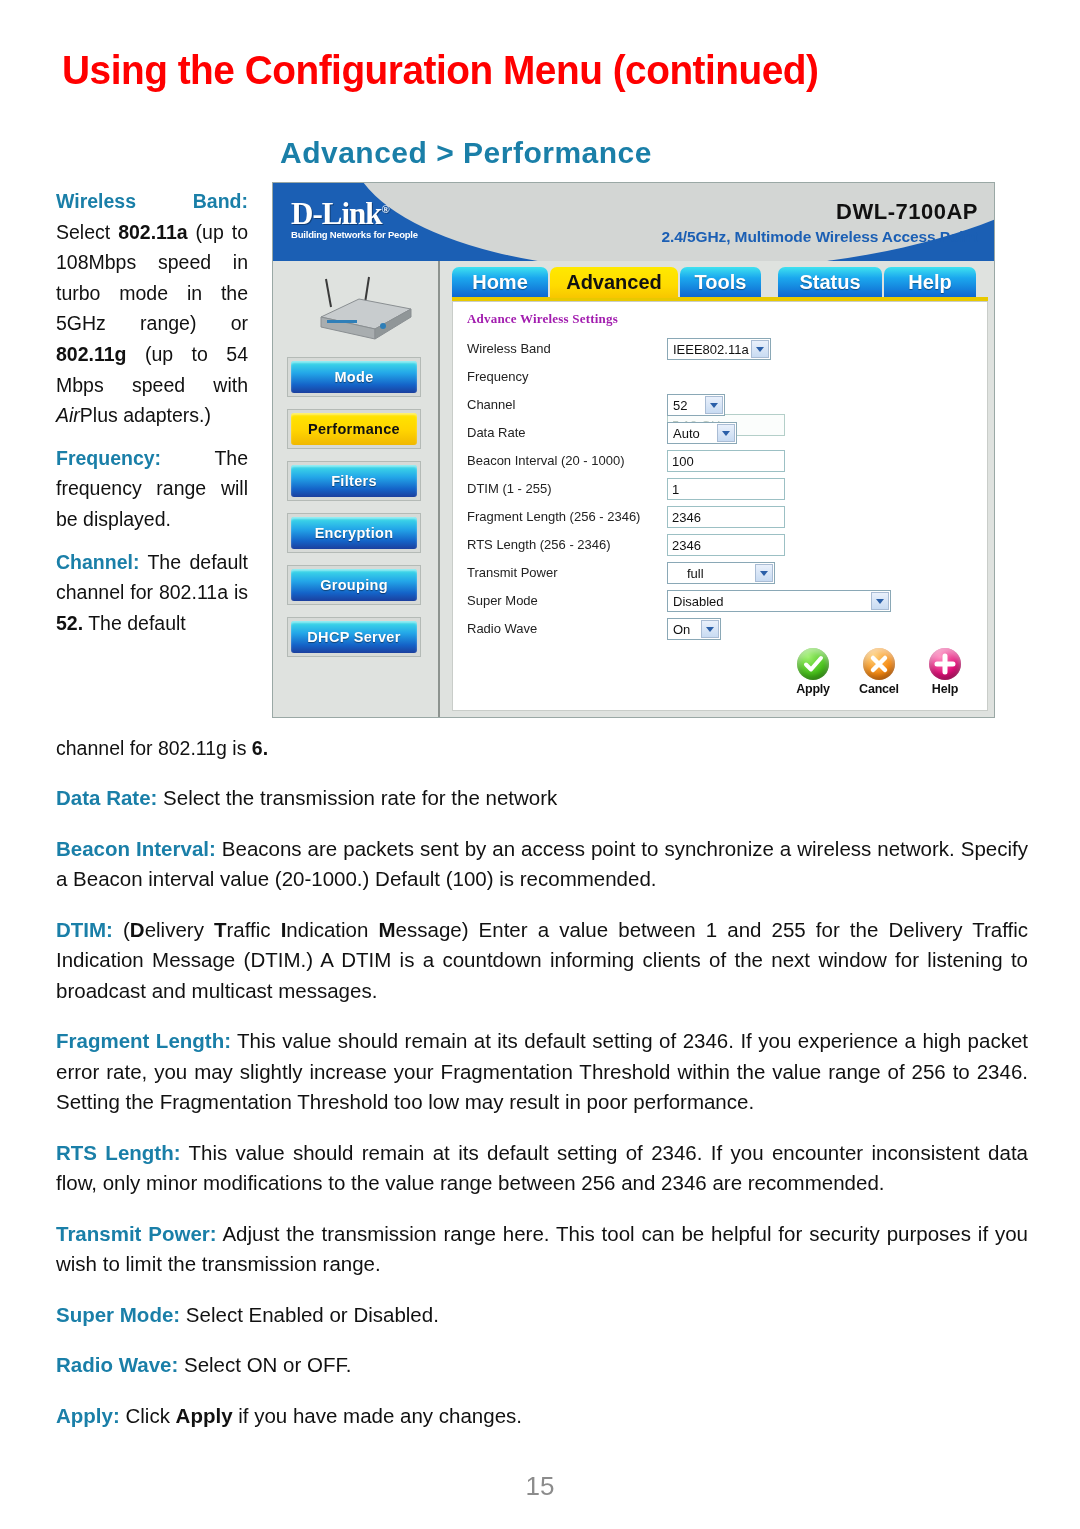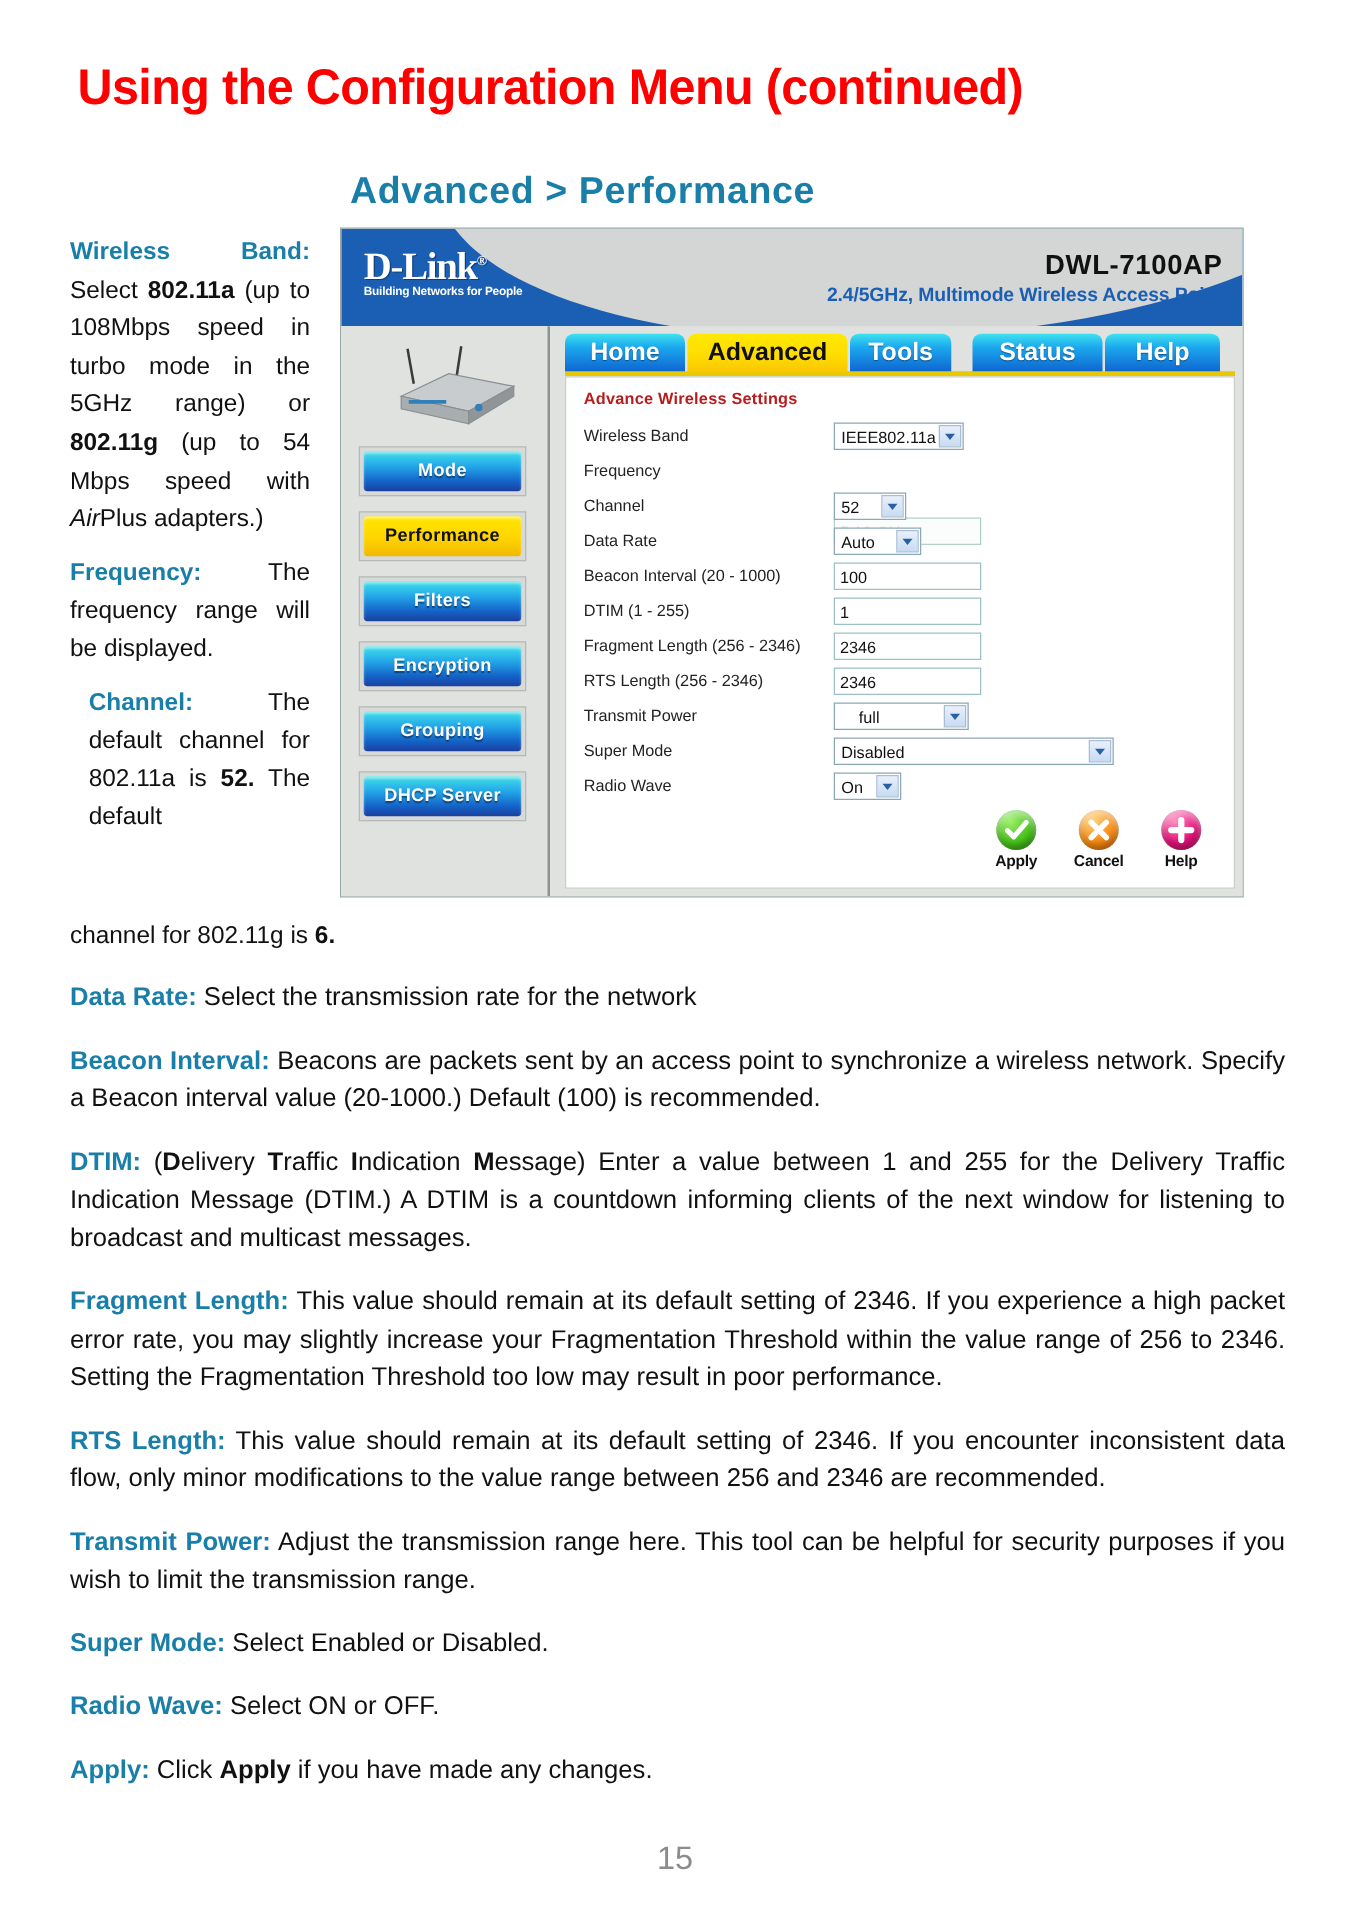--- a/index.html
+++ b/index.html
@@ -26,21 +26,21 @@
   
   .left-col{
     position:absolute;left:56px;top:186px;width:192px;
     font-size:19.5px;line-height:30.6px;color:#111;
     text-align:justify;text-justify:inter-word;
   }
   .left-col .lead{color:#1a7fa8;font-weight:bold;}
   .left-col b{font-weight:bold;}
   .left-col i{font-style:italic;}
   .left-col p{margin:0 0 12px 0;}
-  .left-col p.tight{margin-bottom:10px;margin-left:15px;}
+  .left-col p.tight{margin-bottom:10px;}
   .leftover{
     position:absolute;left:56px;top:733px;width:520px;
     font-size:19.5px;line-height:30px;color:#111;
   }
 
   
   .shot{
     position:absolute;left:272px;top:182px;width:723px;height:536px;
     background:#ffffff;border:1px solid #9aa8a5;box-sizing:border-box;
     overflow:hidden;
@@ -114,21 +114,21 @@
   }
   .tabs-underline{
     position:absolute;left:12px;top:36px;right:6px;height:4px;background:#e8c900;
   }
   .panel-white{
     position:absolute;left:12px;top:40px;right:6px;bottom:6px;
     background:#ffffff;border:1px solid #c9cdc9;box-sizing:border-box;
   }
   .section-head{
     position:absolute;left:14px;top:9px;font-size:13px;font-weight:bold;
-    color:#b91c1c;letter-spacing:0.2px;
+    color:#a21caf;letter-spacing:0.2px;font-family:Liberation Serif, serif;
   }
   .frow{position:absolute;left:14px;right:10px;height:24px;}
   .flabel{
     position:absolute;left:0;top:3px;font-size:13px;color:#222;white-space:nowrap;
   }
   .fctl{position:absolute;left:200px;top:0;}
   .txtbox{
     box-sizing:border-box;height:22px;background:#fff;border:1px solid #9cc0c4;
     font-size:13px;color:#111;padding:1px 4px;line-height:19px;
   }

